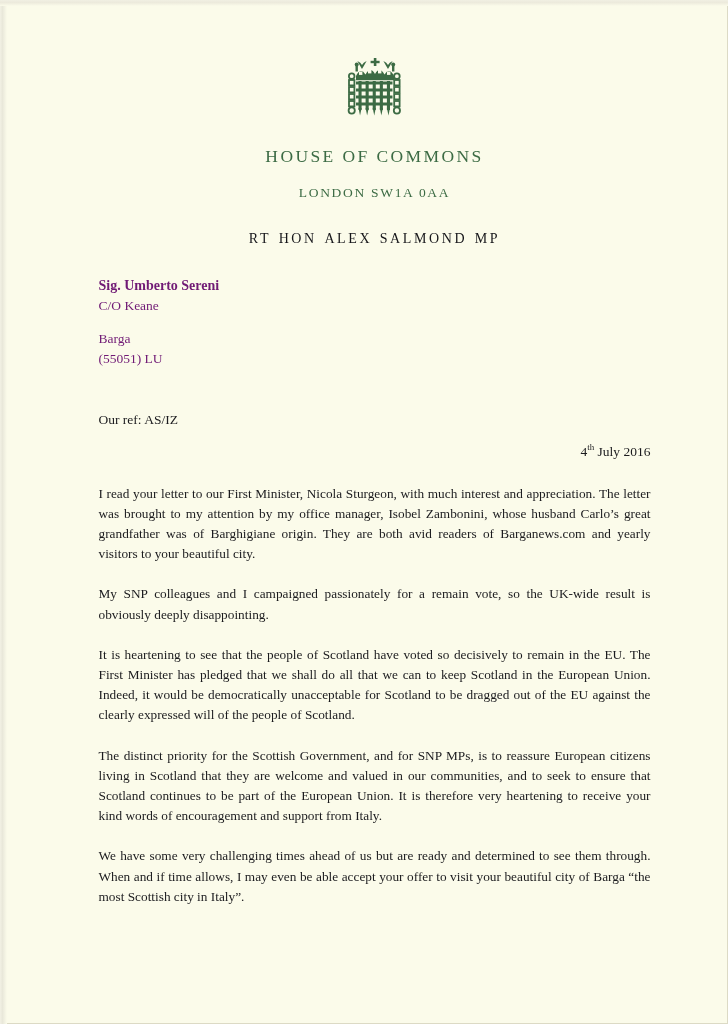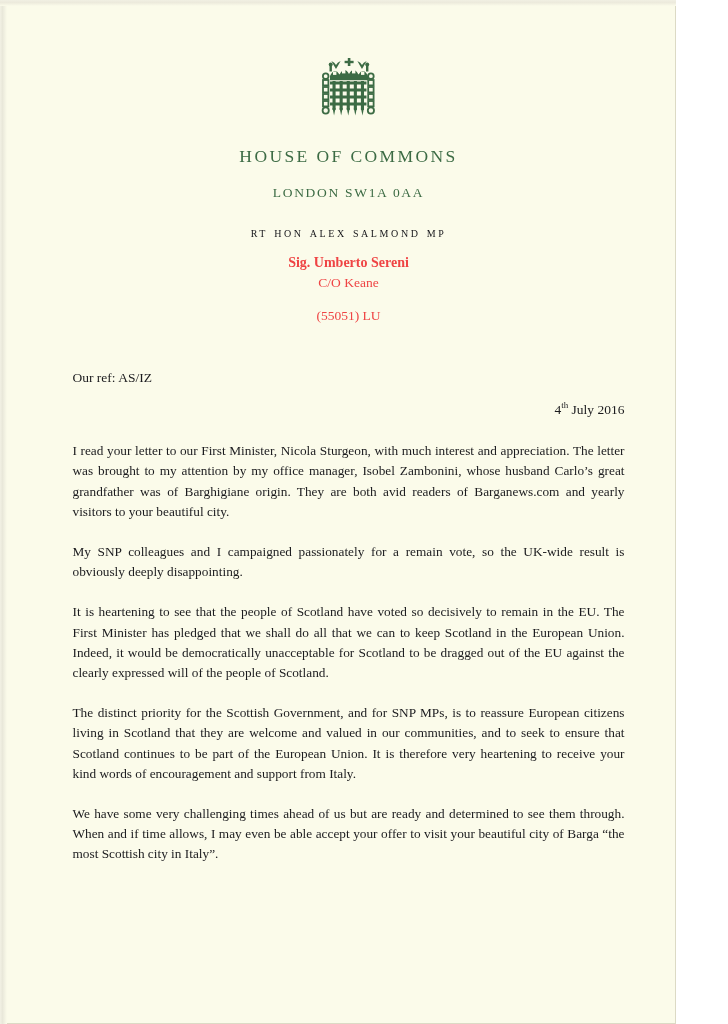--- a/index.html
+++ b/index.html
@@ -10,21 +10,21 @@
   body {
     width: 728px;
     height: 1024px;
     font-family: "Liberation Serif", "DejaVu Serif", serif;
     overflow: hidden;
   }
 
   
   .page {
     position: relative;
-    width: 676px;
+    width: 728px;
     height: 1024px;
     background: #fbfbea;
     box-sizing: border-box;
     overflow: hidden;
     padding-left: 21px;
   }
   
   .page-edge {
     position: absolute;
     inset: 0;
@@ -73,21 +73,21 @@
   .lh-address {
     margin-top: 20px;
     font-size: 13.5px;
     letter-spacing: 1.7px;
     color: #3c6b44;
     text-transform: uppercase;
     line-height: 1.1;
   }
   .mp-name {
     margin-top: 24px;
-    font-size: 14px;
+    font-size: 20px;
     letter-spacing: 2.6px;
     color: #16161a;
     line-height: 1.15;
     font-variant: small-caps;
     text-transform: lowercase;
   }
   .mp-name::first-letter { }
   .mp-constituency {
     margin-top: 3px;
     font-size: 20px;
@@ -100,25 +100,24 @@
 
   
   .sheet-body {
     position: relative;
     margin: 0 auto;
     width: 552px;
     padding-left: 0;
   }
 
   .addressee {
-    margin-top: 12px;
-    font-size: 13.5px;
-    color: #ef4444;
+    margin-top: 28px;
+    font-size: 13.5px;
+    color: #701a75;
     line-height: 1.45;
-    text-align: center;
   }
   .addressee .name {
     font-weight: bold;
     font-size: 14px;
   }
   .addressee .gap { height: 13px; }
 
   .refrow {
     margin-top: 44px;
     font-size: 13.5px;
@@ -223,20 +222,21 @@
 
     <div class="mp-name">Rt Hon Alex Salmond MP</div>
   </div>
 
   <div class="sheet-body">
 
     <div class="addressee">
       <div class="name">Sig. Umberto Sereni</div>
       <div>C/O Keane</div>
       <div class="gap"></div>
+      <div>Barga</div>
       <div>(55051) LU</div>
     </div>
 
     <div class="refrow">Our ref: AS/IZ</div>
 
     <div class="daterow">
       <span>4</span><sup>th</sup><span> July 2016</span>
     </div>
 
 

